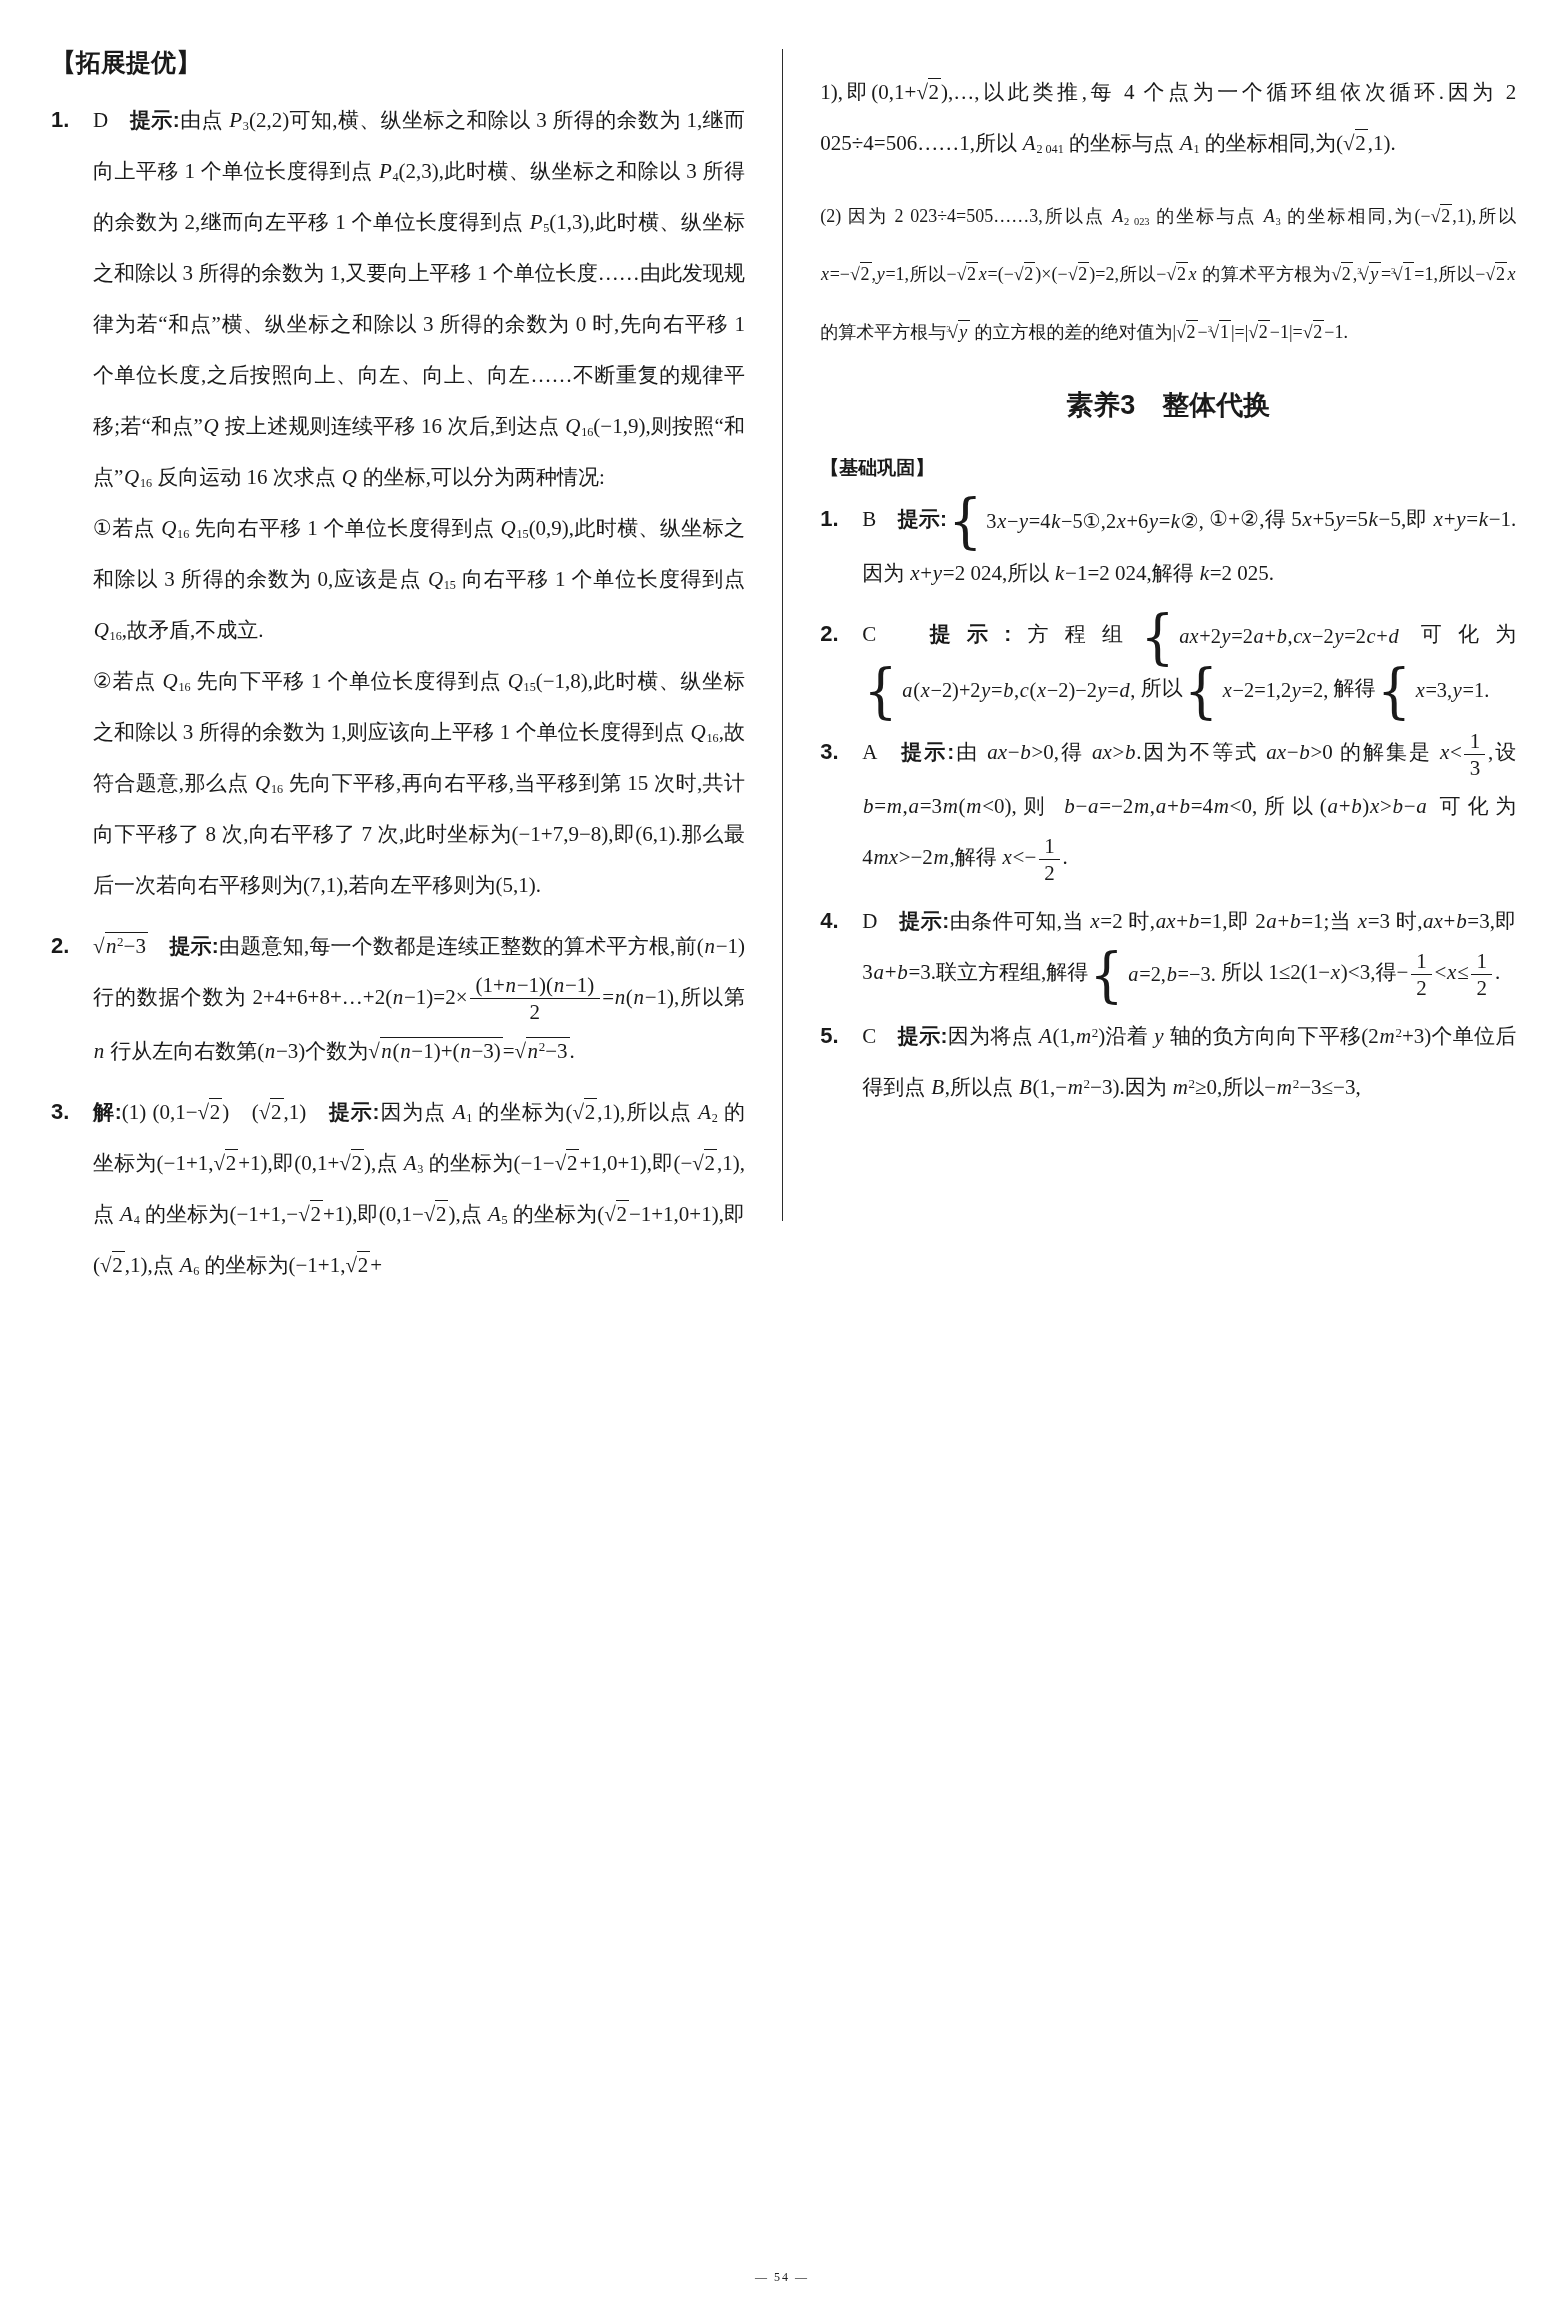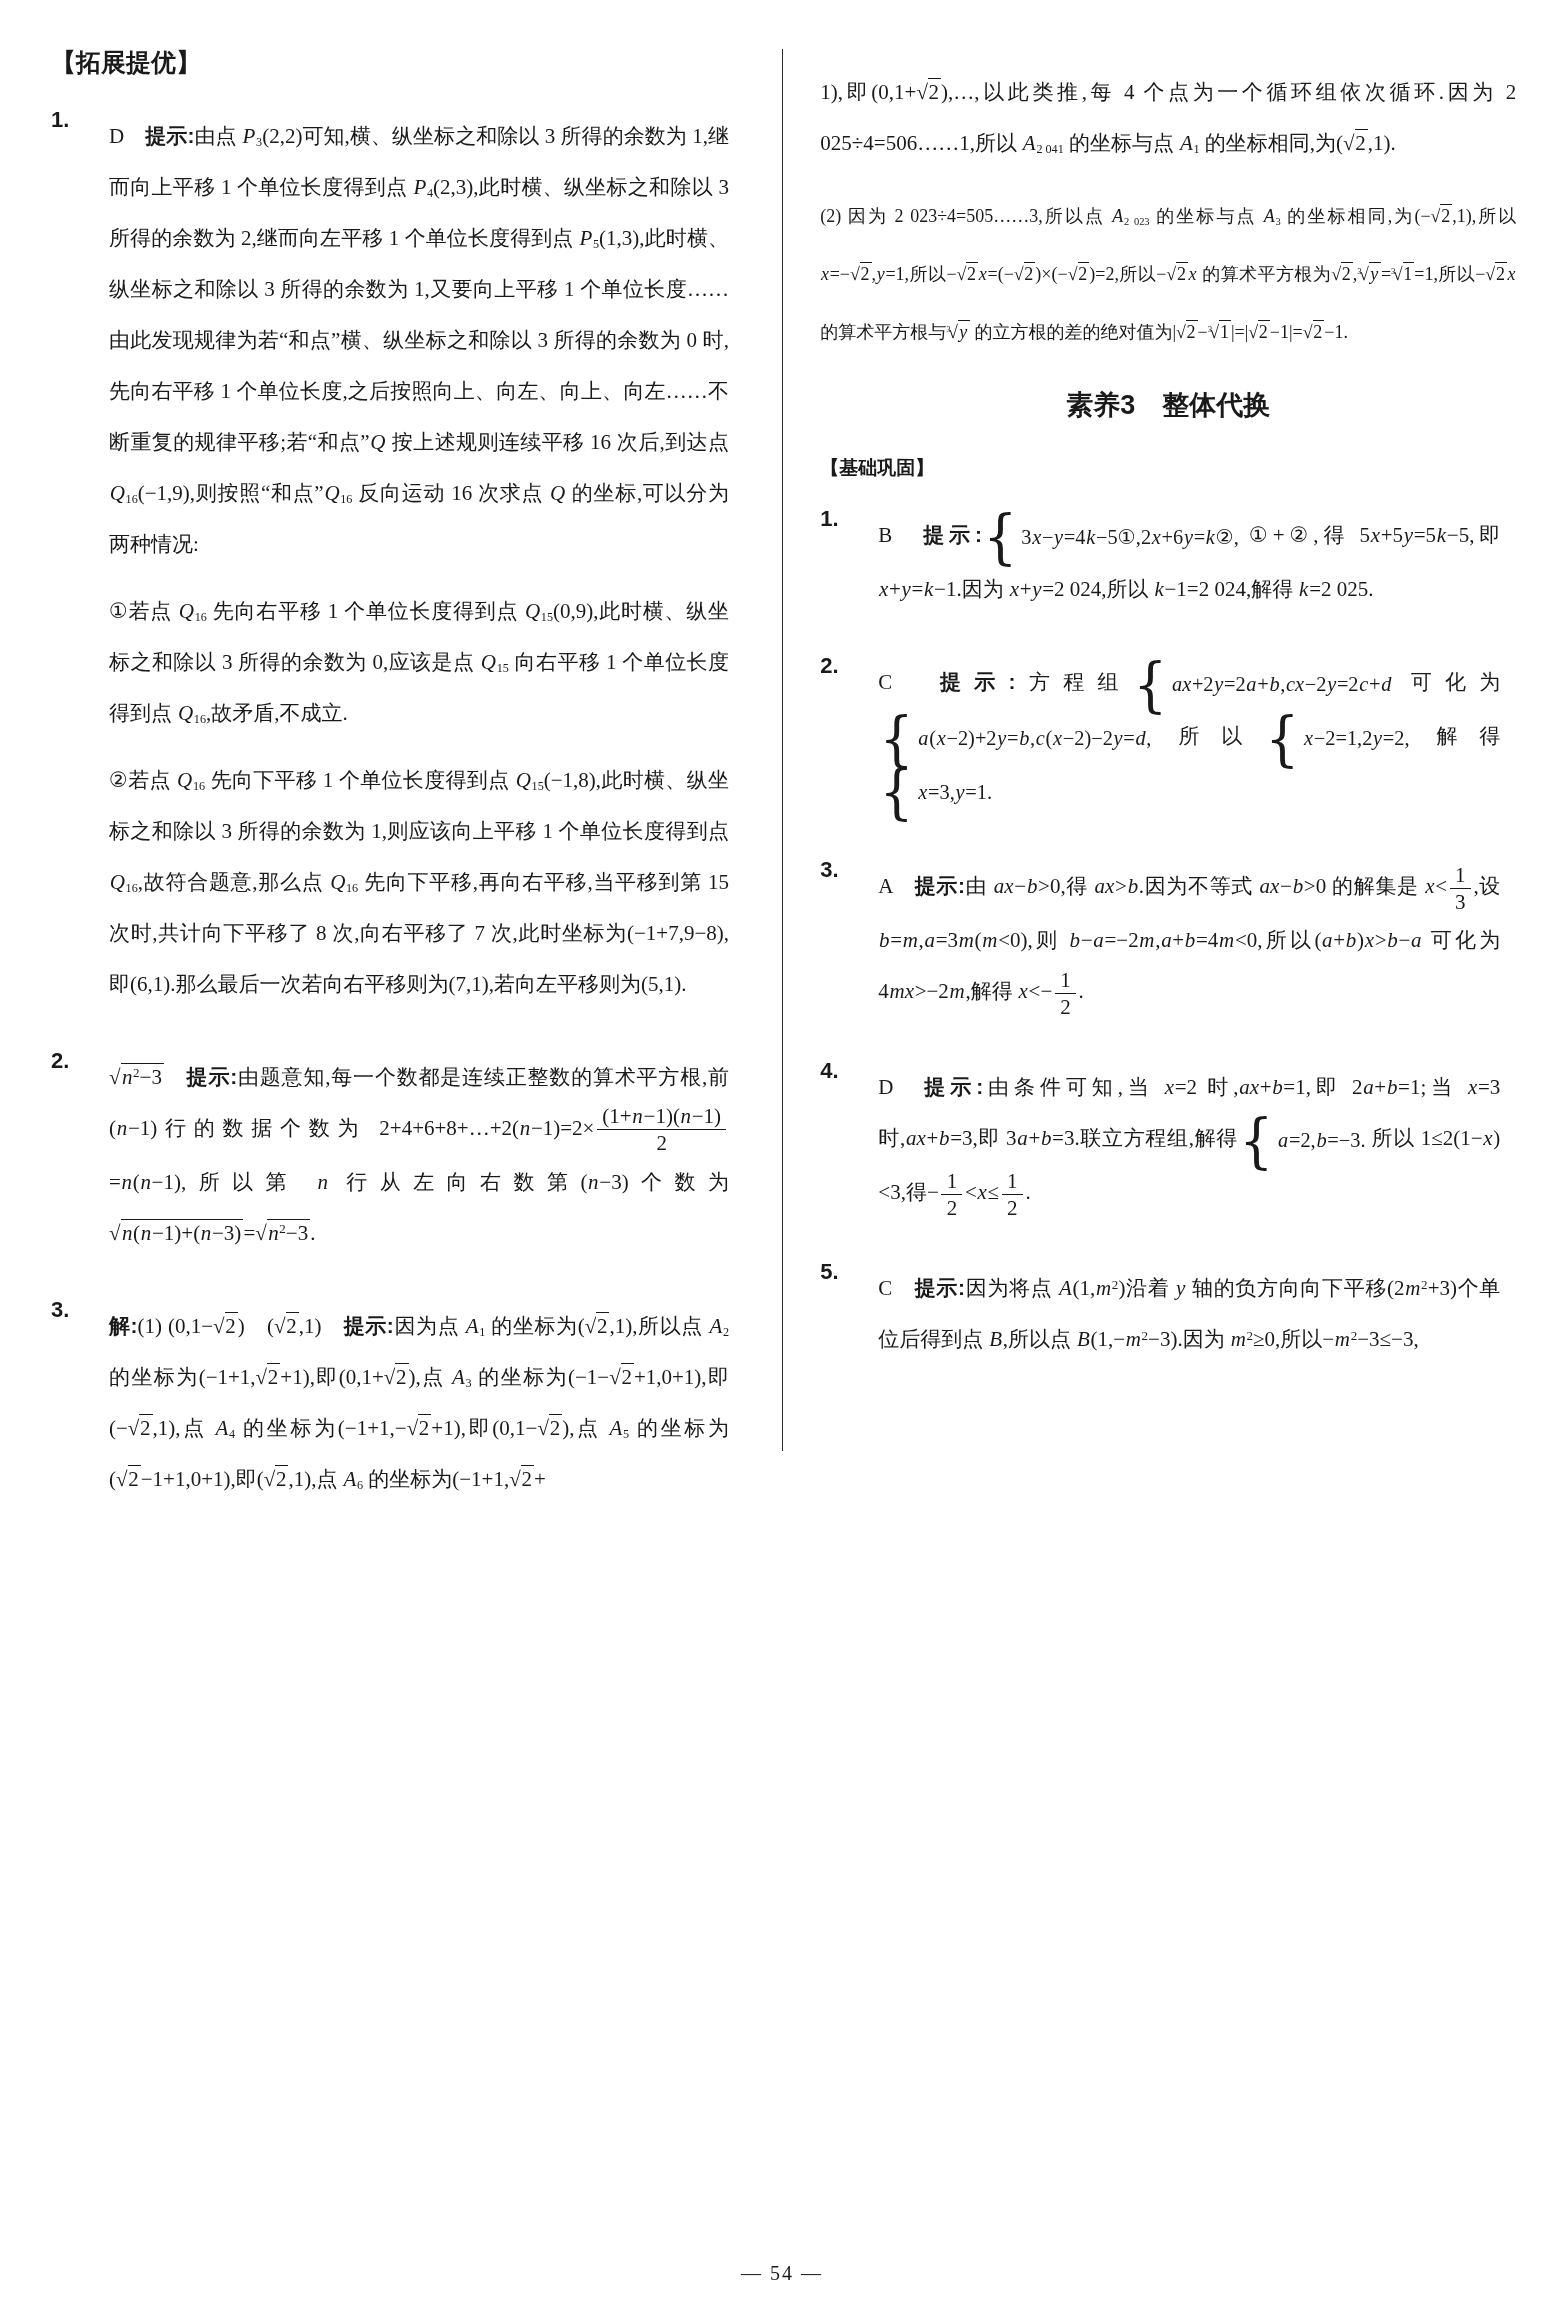--- a/index.html
+++ b/index.html
@@ -14,21 +14,21 @@
   .divider{flex:none;width:1.3px;background:#2b2b2b;margin:2.6px 37px 79px 37px}
   .colR{width:696px;flex:none}
 
   .sec-hdr{font-family:"Liberation Sans","DejaVu Sans",sans-serif;font-weight:bold;font-size:25px;margin:0 0 14.5px 0}
   .sub-hdr{font-family:"Liberation Sans","DejaVu Sans",sans-serif;font-weight:bold;font-size:19px;margin:9.2px 0 12px 0}
   .sec-title{text-align:center;font-family:"Liberation Sans","DejaVu Sans",sans-serif;font-weight:bold;font-size:27px;margin:26px 0 32px 0}
 
   .item{display:flex;margin-bottom:9.2px}
   .inum{flex:none;width:42px;font-weight:bold;font-size:22px;line-height:51px;font-family:"Liberation Sans","DejaVu Sans",sans-serif}
   .ibody{flex:1;text-align:justify;line-height:51px}
-  .ibody p{margin:16px}
+  .ibody p{margin:0}
   .cont{text-align:justify;line-height:51px;margin-bottom:8px}
   .cont.big{font-size:18px;line-height:58px}
 
   .tip{font-family:"Liberation Sans","DejaVu Sans",sans-serif;font-weight:bold}
   b{font-weight:normal}
   i{font-style:italic;padding:0 0.7px}
   sub{font-size:0.58em;vertical-align:-0.25em;line-height:0}
   sup{font-size:0.62em;vertical-align:0.5em;line-height:0}
 
   .sq{white-space:nowrap}
@@ -36,21 +36,21 @@
   .rx{font-size:0.5em;vertical-align:0.65em;margin-right:-0.32em}
 
   .fr{display:inline-block;vertical-align:middle;text-align:center;line-height:1.25;margin:0 2.6px}
   .fr .n{display:block;border-bottom:1.6px solid #1a1a1a;padding:0 5.3px}
   .fr .d{display:block}
 
   .cas{display:inline-flex;align-items:center;vertical-align:middle;margin:0 5.3px 0 1.3px}
   .cbr{font-size:2.55em;font-weight:400;transform:scaleY(1.12);margin-right:4px;line-height:1;font-family:"DejaVu Serif","DejaVu Sans",serif}
   .crows{display:inline-flex;text-align:left;line-height:1.62;font-size:0.97em}
 
-  .footer{position:absolute;left:0;bottom:34px;width:100%;text-align:center;font-size:20px;letter-spacing:2px}
+  .footer{position:absolute;left:0;bottom:34px;width:100%;text-align:center;font-size:12px;letter-spacing:2px}
 </style>
 </head>
 <body>
 
 <div class="page">
   <div class="columns">
 
     <div class="colL">
       <h2 class="sec-hdr">【拓展提优】</h2>
 

